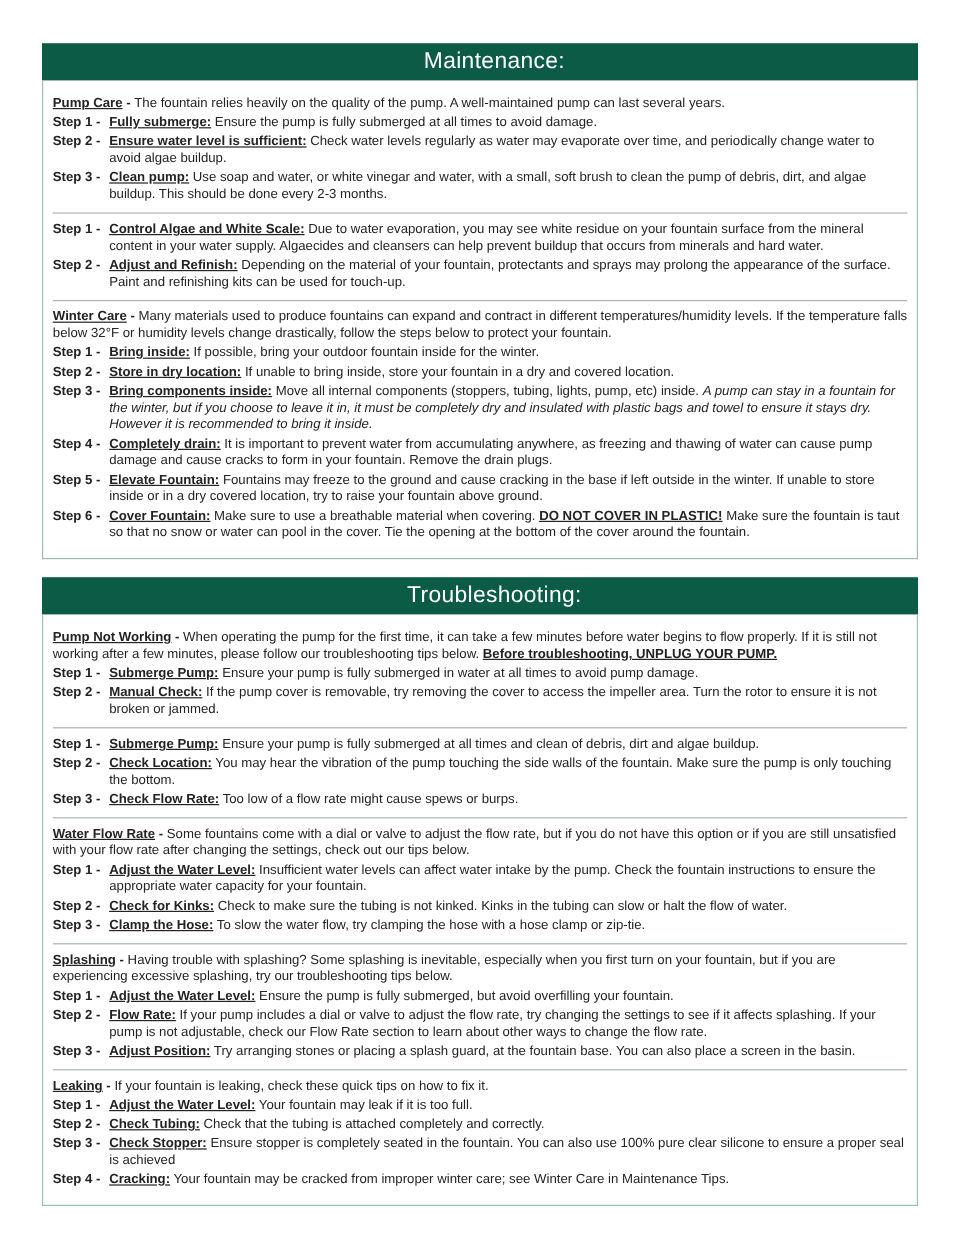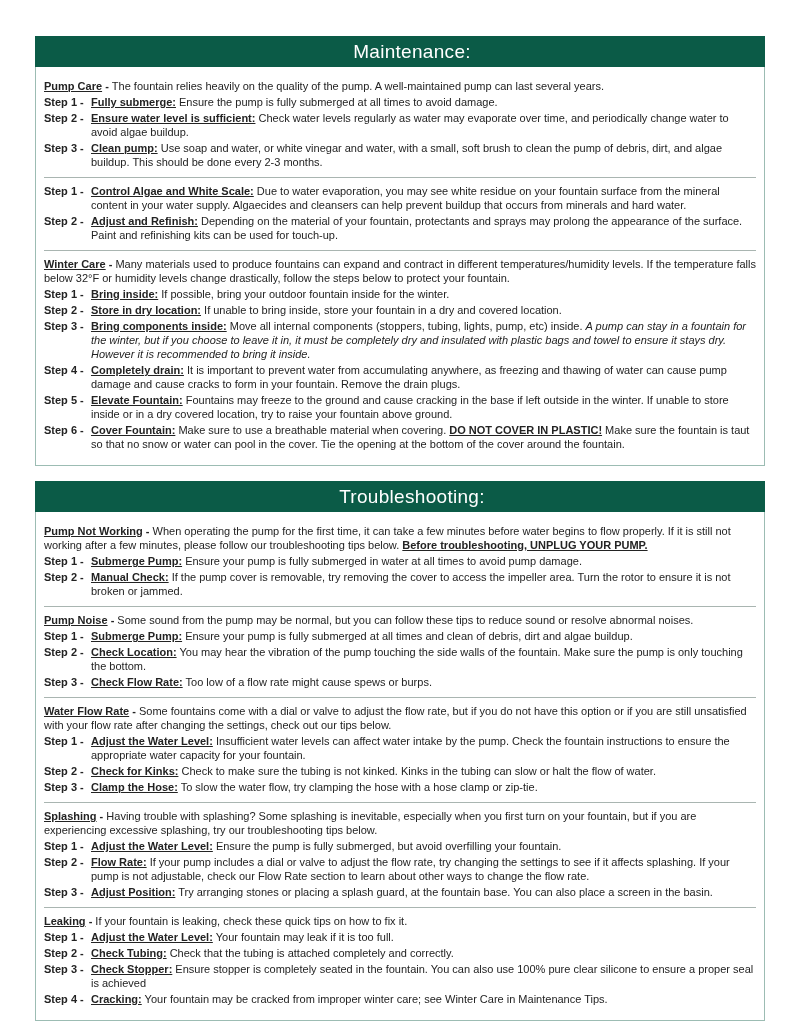--- a/index.html
+++ b/index.html
@@ -132,21 +132,20 @@
             <span class="step-label">Step 1 -</span>
             <div class="step-body"><span class="b">Submerge Pump:</span><span> Ensure your pump is fully submerged in water at all times to avoid pump damage.</span></div>
           </div>
           <div class="step">
             <span class="step-label">Step 2 -</span>
             <div class="step-body"><span class="b">Manual Check:</span><span> If the pump cover is removable, try removing the cover to access the impeller area. Turn the rotor to ensure it is not broken or jammed.</span></div>
           </div>
         </div>
         <div class="sep"></div>
         <div class="group">
-          <div class="intro"><span class="g-head">Pump Noise</span><span class="g-dash"> - </span><span>Some sound from the pump may be normal, but you can follow these tips to reduce sound or resolve abnormal noises.</span></div>
           <div class="step">
             <span class="step-label">Step 1 -</span>
             <div class="step-body"><span class="b">Submerge Pump:</span><span> Ensure your pump is fully submerged at all times and clean of debris, dirt and algae buildup.</span></div>
           </div>
           <div class="step">
             <span class="step-label">Step 2 -</span>
             <div class="step-body"><span class="b">Check Location:</span><span> You may hear the vibration of the pump touching the side walls of the fountain. Make sure the pump is only touching the bottom.</span></div>
           </div>
           <div class="step">
             <span class="step-label">Step 3 -</span>

